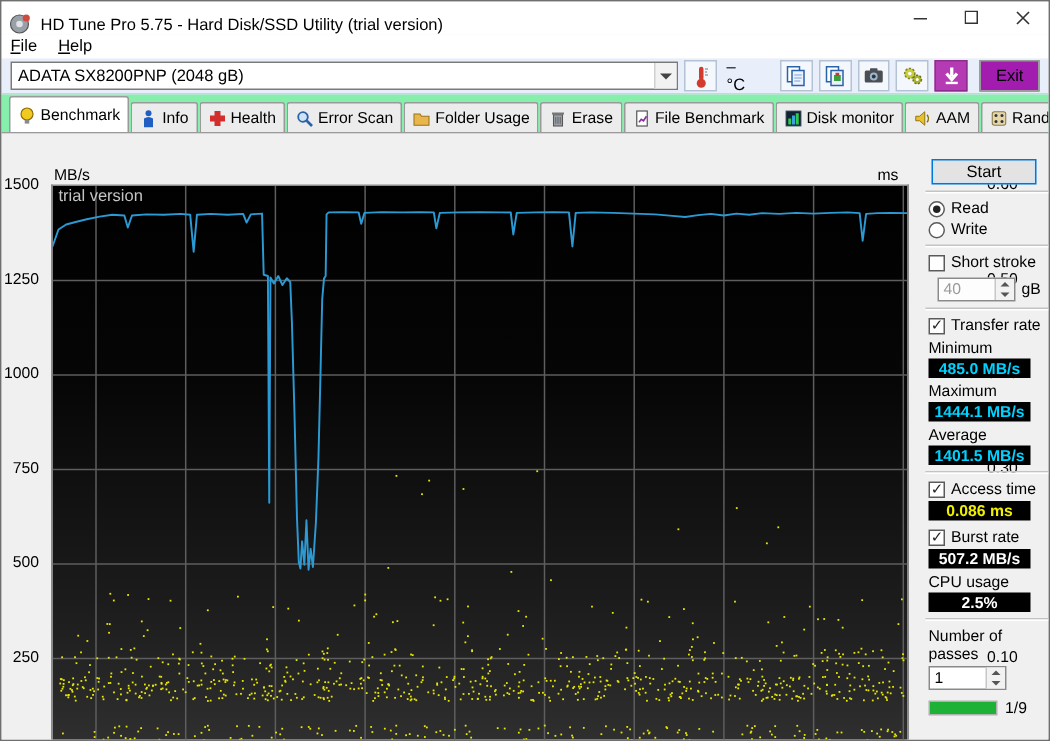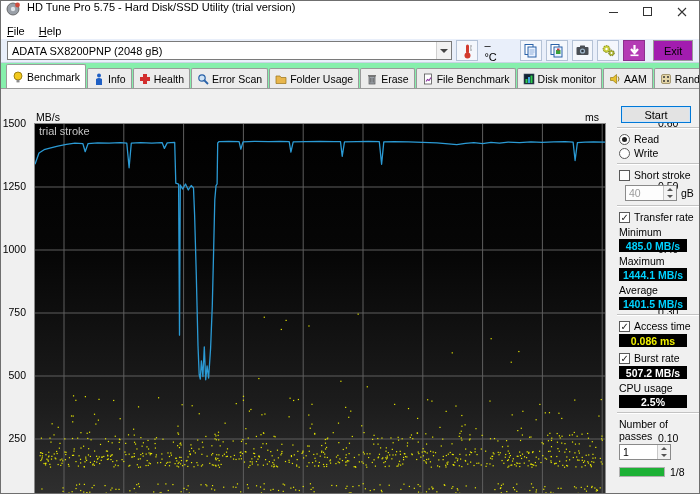--- a/index.html
+++ b/index.html
@@ -1,20 +1,20 @@
 <!DOCTYPE html>
 <html style="--accent: #0078d7; --speed-color: #00d2ff; --access-color: #f0f000; --progress-color: #1db135; --update-bg: #b43bb4;"><head>
 <meta charset="utf-8">
 <style>
   * { margin:0; padding:0; box-sizing:border-box; }
   html,body { width:700px; height:494px; background:#d8d8d8; font-family:"Liberation Sans", sans-serif; }
   .window { width:700px; height:494px; border:1px solid #6f6f6f; background:#f0f0f0; position:relative; overflow:hidden; }
 
   
-  .titlebar { height:22px; background:#ffffff; display:flex; align-items:flex-start; padding-left:5px; font-size:11px; color:#000; }
+  .titlebar { height:22px; background:#ffffff; display:flex; align-items:flex-end; padding-left:5px; font-size:11px; color:#000; }
   .app-icon { width:15px; height:15px; margin-right:6px; display:inline-flex; }
   .title { flex:1; white-space:nowrap; }
   .win-controls { display:flex; height:100%; }
   .win-btn { width:34px; height:100%; display:flex; align-items:center; justify-content:center; }
   .win-btn svg { display:block; }
 
   
   .menubar { height:16px; background:#ffffff; display:flex; align-items:center; font-size:11px; padding-left:6px; gap:14px; }
   .menu-item::first-letter { text-decoration: underline; }
   .menu-item { color:#000; }
@@ -277,21 +277,21 @@
     <div id="right-ticks">
         <div class="ytick-r" style="top: 28px;">0.60</div>
         <div class="ytick-r" style="top: 91px;">0.50</div>
         <div class="ytick-r" style="top: 154px;">0.40</div>
         <div class="ytick-r" style="top: 217px;">0.30</div>
         <div class="ytick-r" style="top: 280px;">0.20</div>
         <div class="ytick-r" style="top: 343px;">0.10</div>
       </div>
 
     <div class="plot">
-      <div class="watermark">trial stroke</div>
+      <div class="watermark">trial version</div>
       <svg id="chart-svg" width="570" height="371">
           <line x1="29" y1="0" x2="29" y2="371" stroke="#5e5e5e" stroke-width="1"></line>
           <line x1="88.8" y1="0" x2="88.8" y2="371" stroke="#5e5e5e" stroke-width="1"></line>
           <line x1="148.6" y1="0" x2="148.6" y2="371" stroke="#5e5e5e" stroke-width="1"></line>
           <line x1="208.39999999999998" y1="0" x2="208.39999999999998" y2="371" stroke="#5e5e5e" stroke-width="1"></line>
           <line x1="268.2" y1="0" x2="268.2" y2="371" stroke="#5e5e5e" stroke-width="1"></line>
           <line x1="328" y1="0" x2="328" y2="371" stroke="#5e5e5e" stroke-width="1"></line>
           <line x1="387.79999999999995" y1="0" x2="387.79999999999995" y2="371" stroke="#5e5e5e" stroke-width="1"></line>
           <line x1="447.59999999999997" y1="0" x2="447.59999999999997" y2="371" stroke="#5e5e5e" stroke-width="1"></line>
           <line x1="507.4" y1="0" x2="507.4" y2="371" stroke="#5e5e5e" stroke-width="1"></line>
@@ -1335,17 +1335,17 @@
             </span>
             <span>
               <i class="tri-dn"></i>
             </span>
           </span>
       </div>
       <div class="progress-row">
         <div class="progress">
             <div class="fill" id="progress-fill" style="width: 100%;"></div>
           </div>
-        <span>1/8</span>
+        <span>1/9</span>
       </div>
     </div>
   </div>
 </div>
 
 </body></html>

